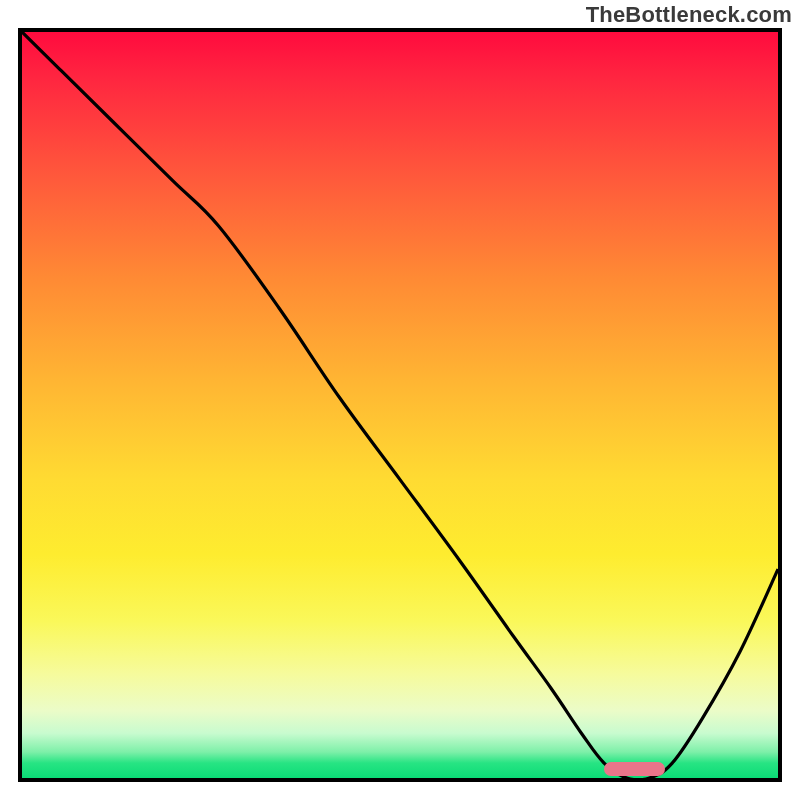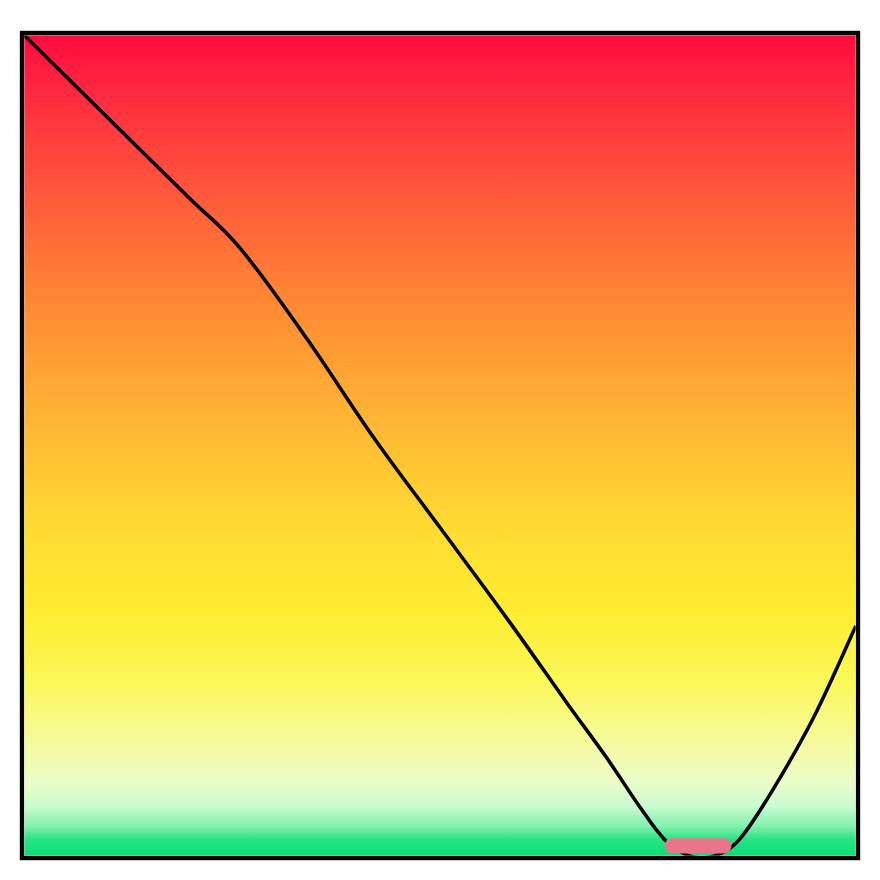--- a/index.html
+++ b/index.html
@@ -65,20 +65,21 @@
     position: absolute;
     height: 14px;
     border-radius: 7px;
     background: #e9758a;
   }
 </style>
 </head>
 <body>
 
 <div class="container">
+  <div class="watermark">TheBottleneck.com</div>
 
   <div class="plot-frame">
 
     <div class="gradient-bg"></div>
 
     <svg class="curve" viewBox="0 0 756 746" preserveAspectRatio="none">
       <path fill="none" stroke="#000000" stroke-width="3.2" d="M 0.0 0.0 C 6.8 6.7, 21.5 21.2, 37.8 37.3 C 54.1 53.4, 70.3 69.4, 90.7 89.5 C 111.1 109.7, 132.1 130.4, 151.2 149.2 C 170.3 168.0, 177.5 171.1, 196.6 194.0 C 215.6 216.8, 235.3 245.1, 257.0 276.0 C 278.8 306.9, 295.7 334.7, 317.5 365.5 C 339.3 396.4, 356.2 418.1, 378.0 447.6 C 399.8 477.1, 418.1 501.5, 438.5 529.7 C 458.9 557.9, 475.1 581.4, 491.4 604.3 C 507.7 627.1, 517.0 639.0, 529.2 656.5 C 541.4 673.9, 549.9 687.8, 559.4 701.2 C 569.0 714.7, 574.0 723.0, 582.1 731.1 C 590.3 739.1, 596.6 743.3, 604.8 746.0 C 613.0 748.7, 619.3 748.7, 627.5 746.0 C 635.6 743.3, 640.6 741.8, 650.2 731.1 C 659.7 720.3, 668.2 706.5, 680.4 686.3 C 692.6 666.2, 704.6 646.0, 718.2 619.2 C 731.8 592.3, 749.2 551.9, 756.0 537.1"></path>
     </svg>
 
     <div class="marker" style="left: 582.12px; width: 60.48px; bottom: 2px; background: rgb(233, 117, 138);"></div>

